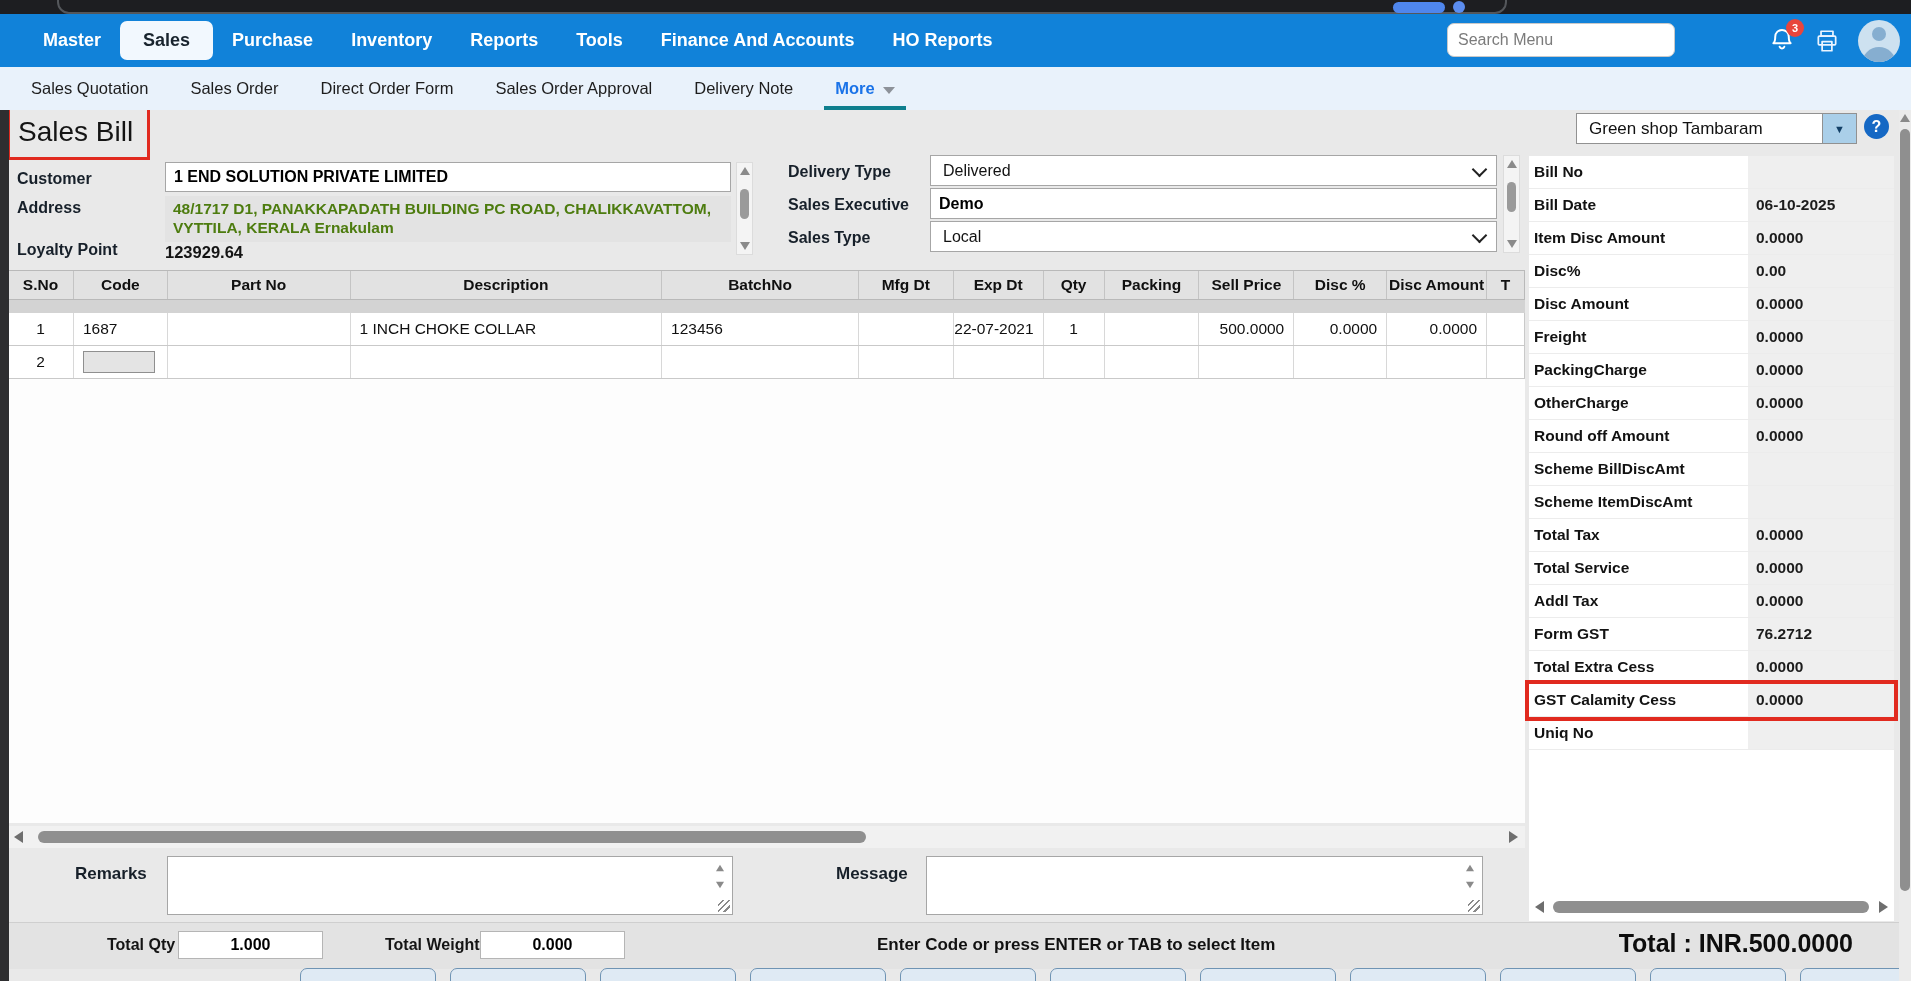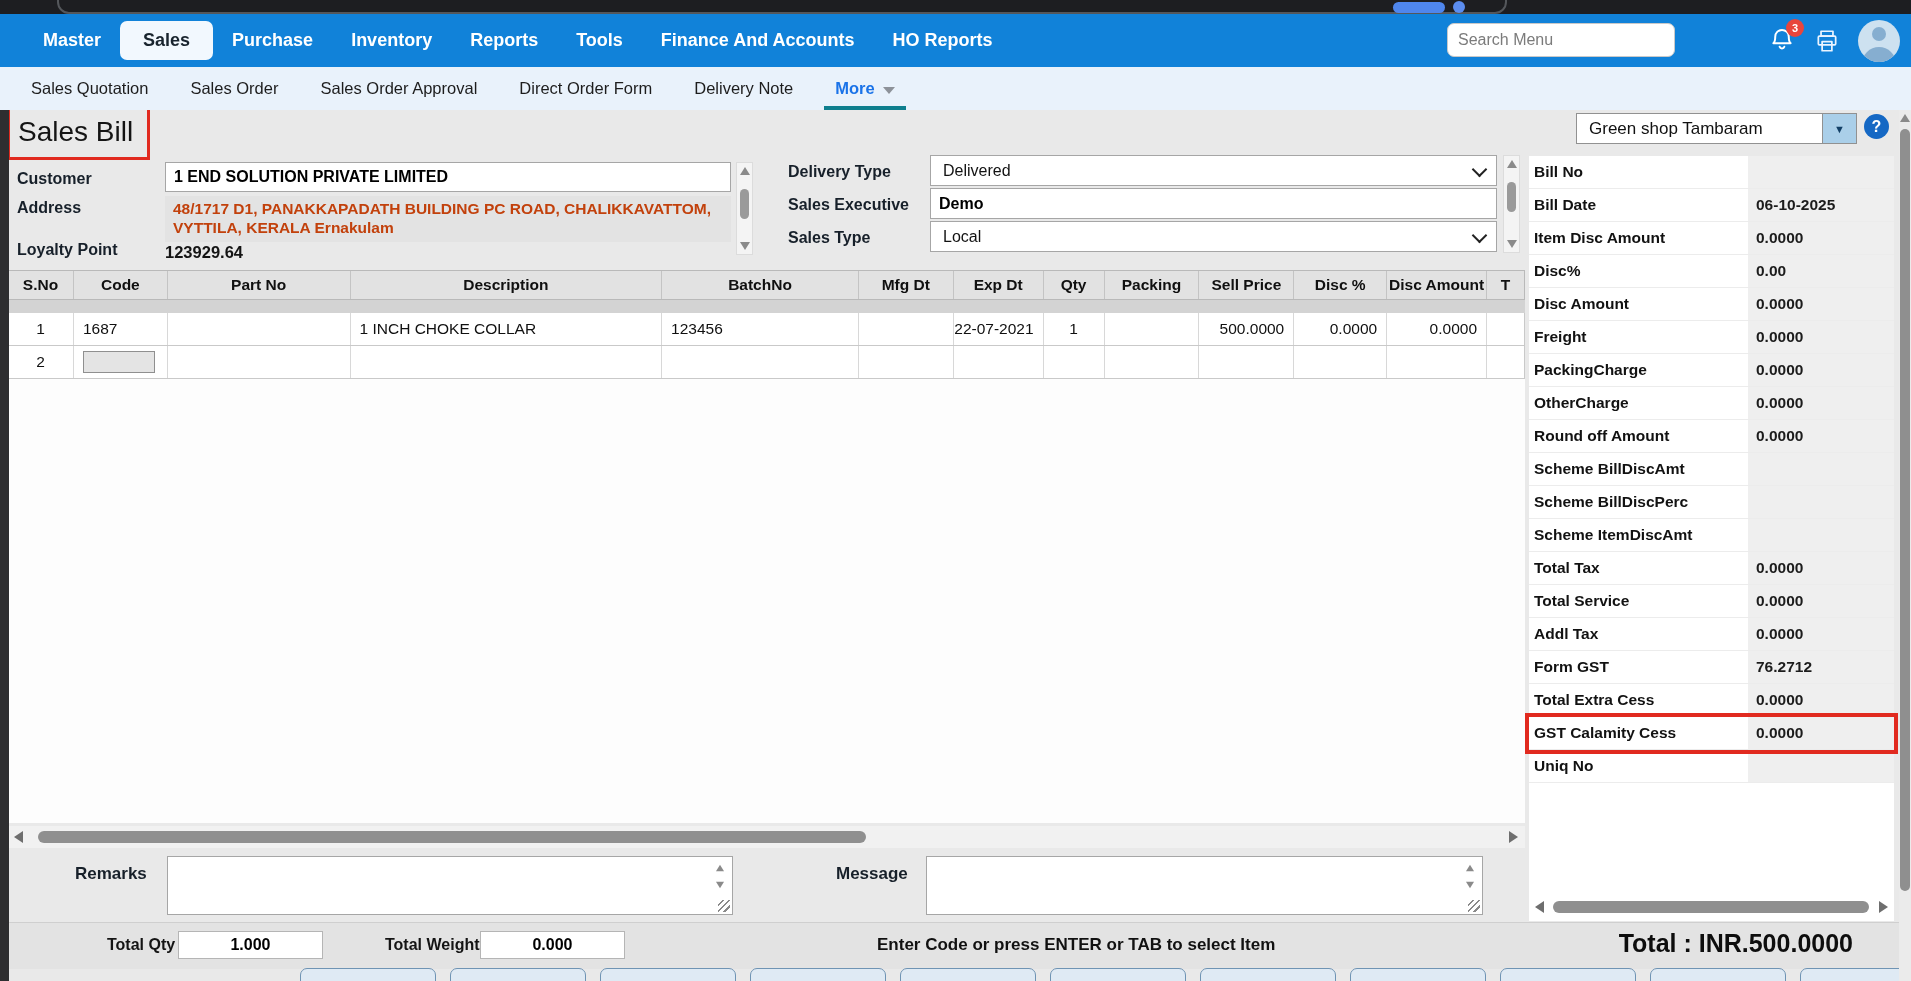--- a/index.html
+++ b/index.html
@@ -54,21 +54,21 @@
   .vscroll{position:absolute;left:1899px;top:110px;width:12px;height:871px;background:#ebebeb;z-index:18;}
   .vscroll .tri-up{position:absolute;left:1px;top:4px;}
   .vscroll .thumb{position:absolute;left:1px;top:19px;width:10px;height:762px;background:#8f8f8f;border-radius:5px;}
 
   
   .lbl{position:absolute;font-weight:700;font-size:16px;color:#17202a;white-space:nowrap;}
   .text-input{position:absolute;background:#fff;border:1px solid #a6a6a6;box-sizing:border-box;
               font-family:"Liberation Sans",sans-serif;font-size:16px;padding:0 8px;}
   .bold-input{font-weight:700;}
   .address-box{position:absolute;left:165px;top:196px;width:566px;height:46px;background:#e3e3e3;font-weight:700;
-               font-size:15.5px;line-height:19px;padding:3px 8px;box-sizing:border-box;color:#c2410c;overflow:hidden;}
+               font-size:15.5px;line-height:19px;padding:3px 8px;box-sizing:border-box;color:#4d7c0f;overflow:hidden;}
   .loyalty-value{position:absolute;left:165px;top:243px;font-weight:700;font-size:16.5px;}
 
   
   .mscroll{position:absolute;width:17px;background:#f4f4f4;border:1px solid #dcdcdc;box-sizing:border-box;}
   .mscroll .tri-up{position:absolute;left:3px;top:4px;}
   .mscroll .tri-down{position:absolute;left:3px;bottom:4px;}
   .mscroll .mthumb{position:absolute;left:3px;top:26px;width:9px;height:30px;background:#9a9a9a;border-radius:5px;}
 
   .tri-up{width:0;height:0;border-left:5px solid transparent;border-right:5px solid transparent;border-bottom:8px solid #8a8a8a;}
   .tri-down{width:0;height:0;border-left:5px solid transparent;border-right:5px solid transparent;border-top:8px solid #8a8a8a;}
@@ -173,22 +173,22 @@
   <div class="avatar">
     <div class="head"></div>
     <div class="trunk"></div>
   </div>
 </div>
 
 <div class="subnav">
   <div style="display:flex;height:100%;">
       <div class="subnav-item">Sales Quotation</div>
       <div class="subnav-item">Sales Order</div>
+      <div class="subnav-item">Direct Order Form</div>
       <div class="subnav-item">Sales Order Approval</div>
-      <div class="subnav-item">Direct Order Form</div>
       <div class="subnav-item">Delivery Note</div>
       <div class="subnav-item more">
         <span>More</span>
         <span class="caret"></span>
       </div>
     </div>
 </div>
 
 <div class="title-box">
   <div class="page-title">Sales Bill</div>
@@ -329,24 +329,20 @@
       </div>
       <div class="srow">
         <div class="slabel">Round off Amount</div>
         <div class="svalue">0.0000</div>
       </div>
       <div class="srow">
         <div class="slabel">Scheme BillDiscAmt</div>
         <div class="svalue"></div>
       </div>
       <div class="srow">
-        <div class="slabel">Scheme BillDiscPerc</div>
-        <div class="svalue"></div>
-      </div>
-      <div class="srow">
         <div class="slabel">Scheme ItemDiscAmt</div>
         <div class="svalue"></div>
       </div>
       <div class="srow">
         <div class="slabel">Total Tax</div>
         <div class="svalue">0.0000</div>
       </div>
       <div class="srow">
         <div class="slabel">Total Service</div>
         <div class="svalue">0.0000</div>

